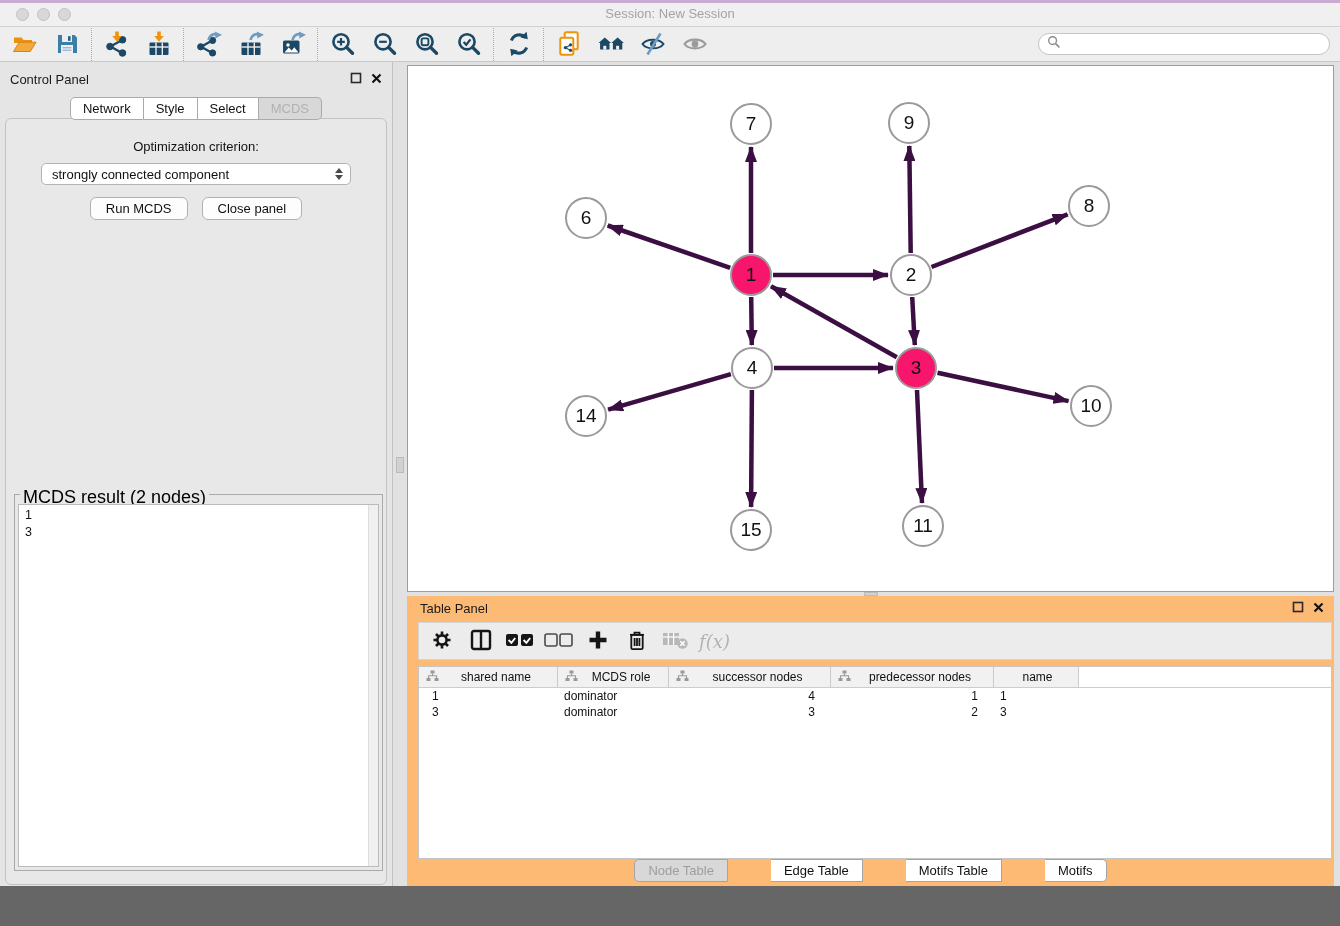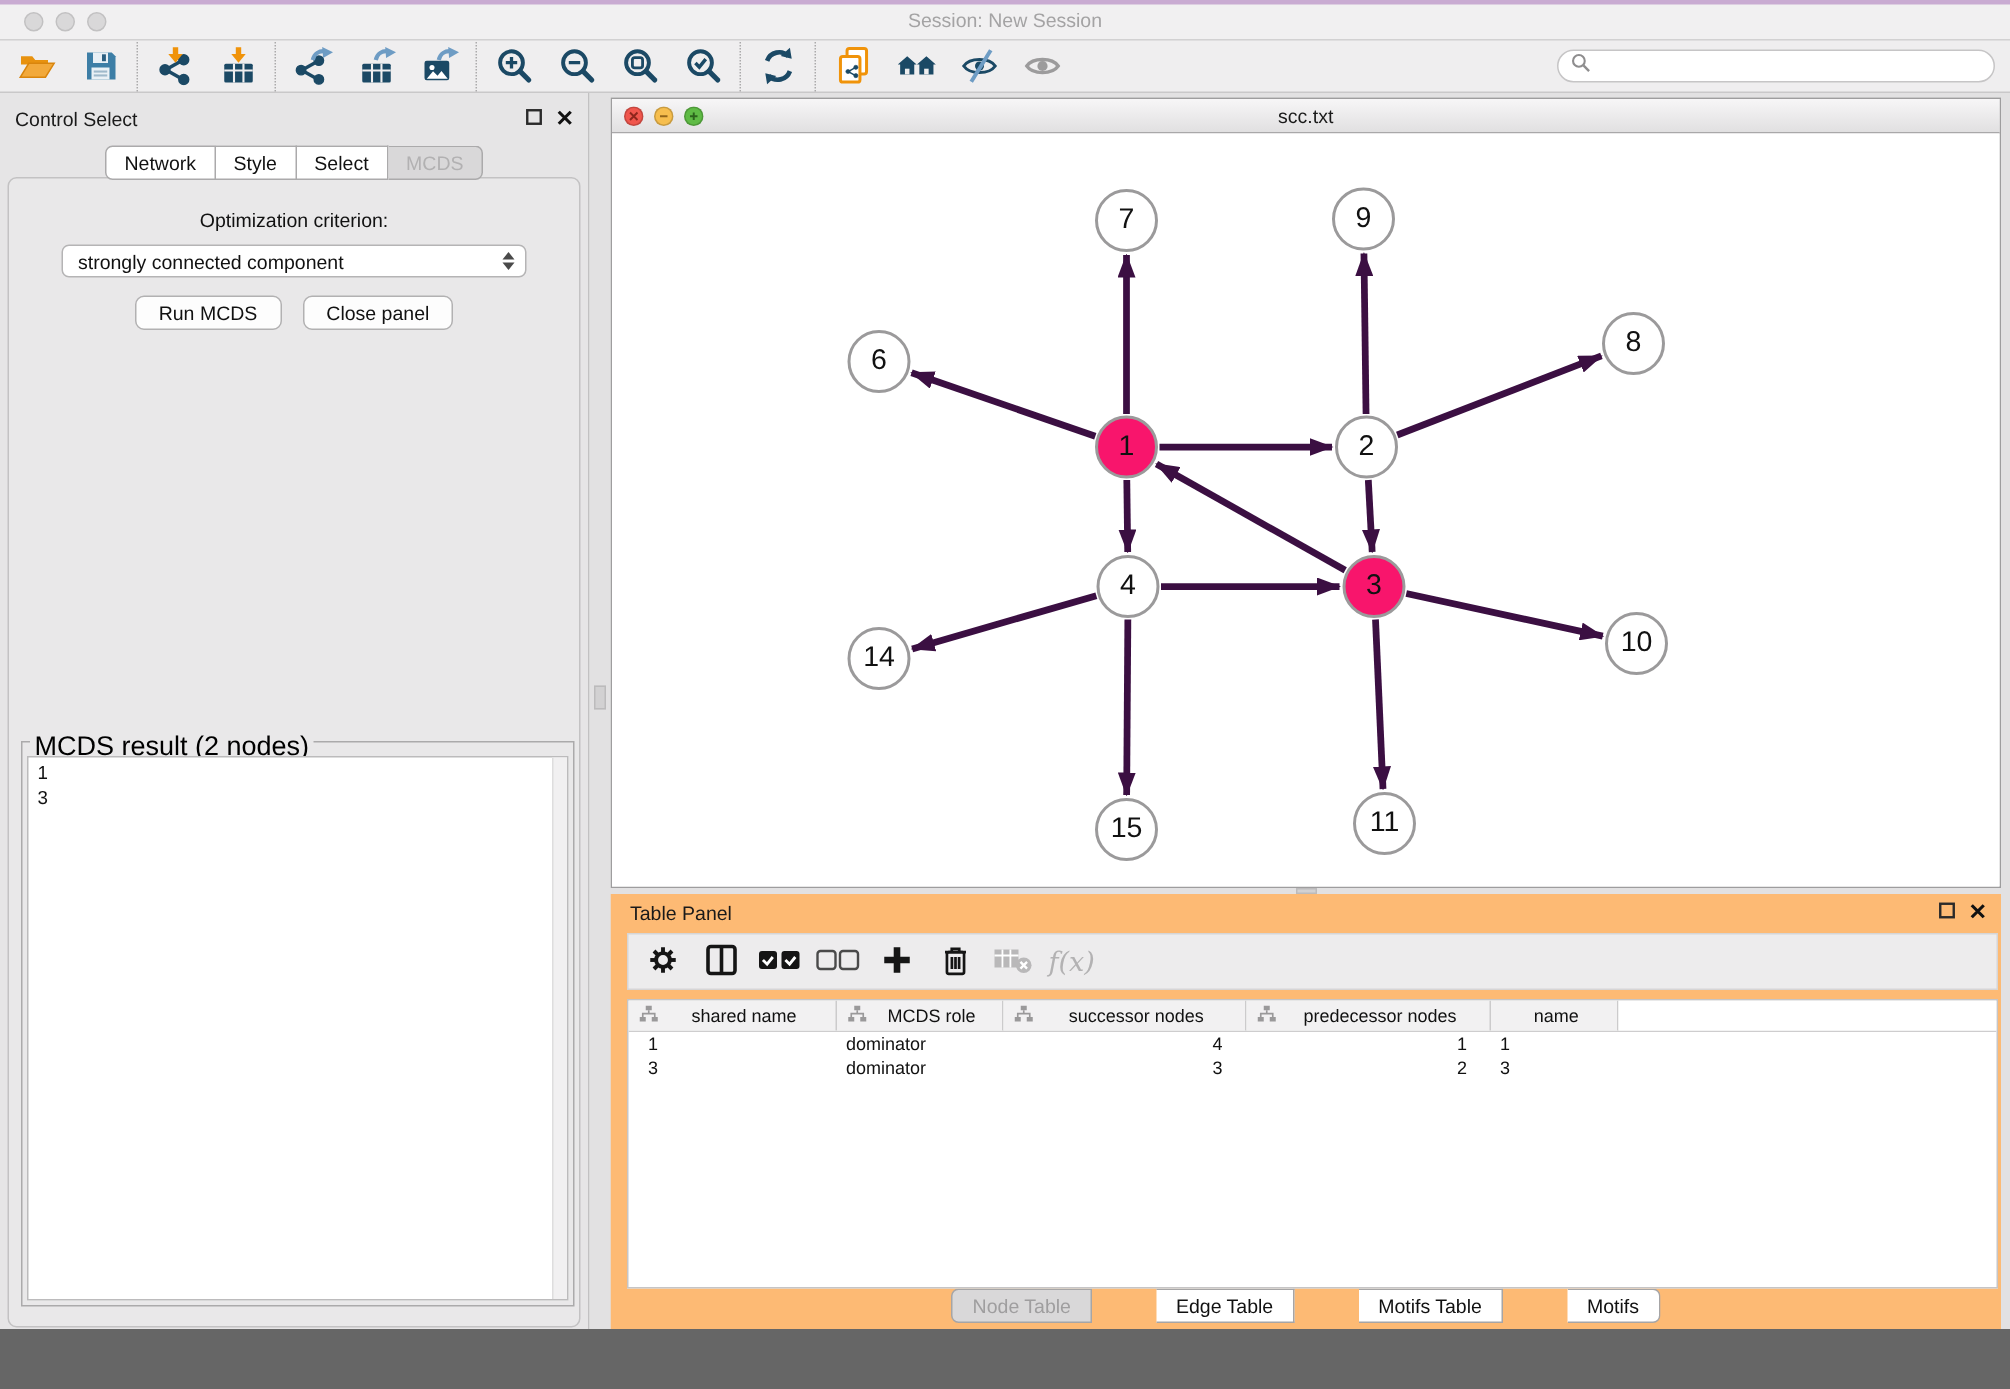--- a/index.html
+++ b/index.html
@@ -315,21 +315,21 @@
             <line x1="8.6" y1="8.6" x2="12.4" y2="12.4" stroke="#8E8D8E" stroke-width="1.6"></line>
           </svg></span>
       <input type="text" placeholder="" style="">
     </div>
   </div>
 
   <div class="main">
 
     <div class="control-panel">
       <div class="cp-header">
-        <span class="cp-title">Control Select</span>
+        <span class="cp-title">Control Panel</span>
         <span class="winbtns">
           <button class="winbtn">
               <span class="ic-float"><svg width="12" height="12" viewBox="0 0 12 12">
                   <rect x="1.5" y="1.5" width="9" height="9" fill="none" stroke="#2A2A2A" stroke-width="1.6"></rect>
                 </svg></span>
             </button>
           <button class="winbtn">
               <span class="ic-close"><svg width="11" height="11" viewBox="0 0 11 11">
                   <path d="M1.5 1.5l8 8M9.5 1.5l-8 8" stroke="#111" stroke-width="2.1"></path>
                 </svg></span>
@@ -366,40 +366,20 @@
       </div>
     </div>
 
     <div class="v-splitter">
       <div class="v-handle"></div>
     </div>
 
     <div class="right">
 
       <div class="net-window">
-        <div class="net-titlebar">
-          <span class="net-tl">
-            <button class="ntl red">
-                <svg width="7" height="7" viewBox="0 0 7 7">
-                  <path d="M1 1l5 5M6 1L1 6" stroke="#8E251C" stroke-width="1.3"></path>
-                </svg>
-              </button>
-            <button class="ntl yellow">
-                <svg width="7" height="7" viewBox="0 0 7 7">
-                  <path d="M1 3.5h5" stroke="#93661B" stroke-width="1.4"></path>
-                </svg>
-              </button>
-            <button class="ntl green">
-                <svg width="7" height="7" viewBox="0 0 7 7">
-                  <path d="M3.5 1v5M1 3.5h5" stroke="#2C641D" stroke-width="1.3"></path>
-                </svg>
-              </button>
-          </span>
-          <span class="net-title">scc.txt</span>
-        </div>
         <div class="net-canvas" id="net-canvas">
             <svg class="edges" width="927" height="504" viewBox="0 0 927 504">
               <defs>
                 <marker id="arrow" viewBox="0 0 16 12" refX="15" refY="6" markerWidth="16" markerHeight="12" markerUnits="userSpaceOnUse" orient="auto">
                   <path d="M0 0L16 6L0 12z" fill="#3B0F42"></path>
                 </marker>
               </defs>
               <line x1="343.0" y1="187.0" x2="343.0" y2="81.0" stroke="#3B0F42" stroke-width="4.5" marker-end="url(#arrow)"></line>
               <line x1="322.2" y1="201.8" x2="199.7" y2="159.5" stroke="#3B0F42" stroke-width="4.5" marker-end="url(#arrow)"></line>
               <line x1="365.0" y1="209.0" x2="480.0" y2="209.0" stroke="#3B0F42" stroke-width="4.5" marker-end="url(#arrow)"></line>

